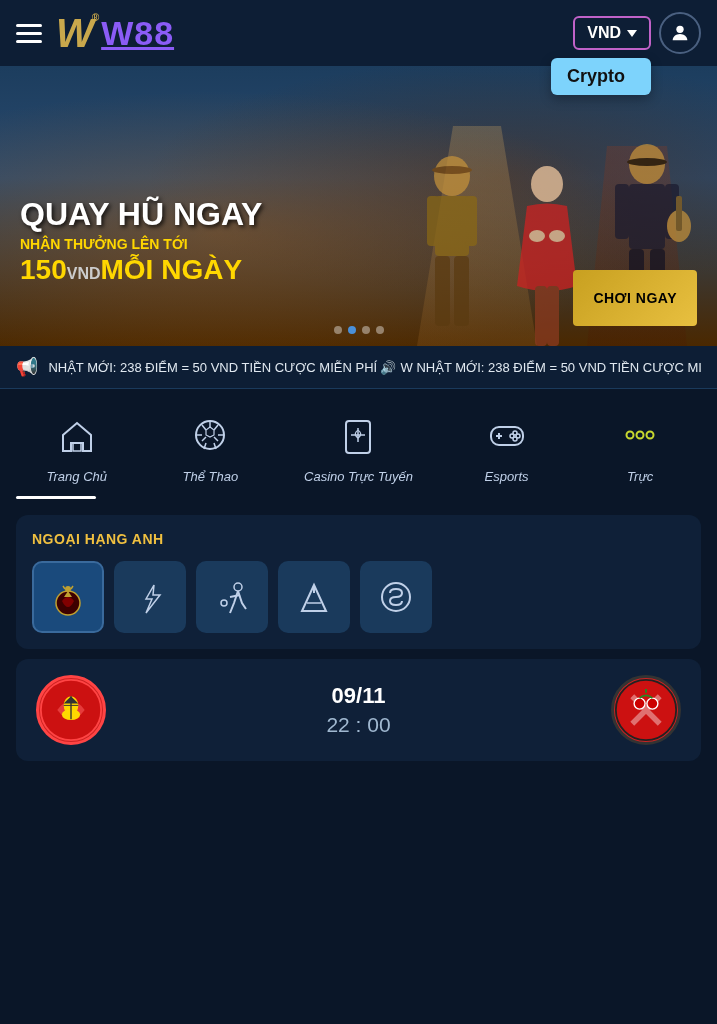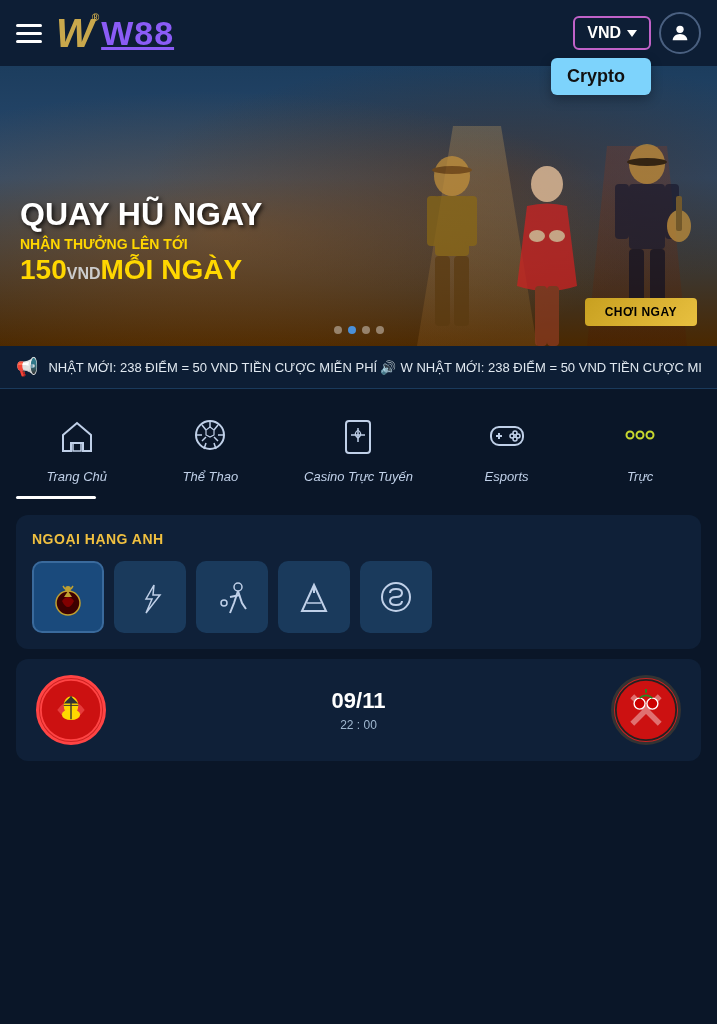--- a/index.html
+++ b/index.html
@@ -162,22 +162,22 @@
     .banner-amount span {
       color: #ffd700;
     }
     .banner-cta {
       position: absolute;
       bottom: 20px;
       right: 20px;
       background: linear-gradient(135deg, #c8a020, #e8c040);
       color: #000;
       font-weight: 800;
-      font-size: 12px;
-      padding: 7px 20px;
+      font-size: 14px;
+      padding: 20px 20px;
       border-radius: 4px;
       cursor: pointer;
       letter-spacing: 0.5px;
     }
     .banner-dots {
       position: absolute;
       bottom: 12px;
       left: 50%;
       transform: translateX(-50%);
       display: flex;
@@ -359,21 +359,21 @@
     .match-info {
       text-align: center;
       flex: 1;
     }
     .match-date {
       font-size: 22px;
       font-weight: 800;
       color: #fff;
     }
     .match-time {
-      font-size: 12px;
+      font-size: 21px;
       color: #a0b8d0;
       margin-top: 4px;
     }
   </style>
 </head>
 <body>
 
 <div class="header">
   <div class="header-left">
     <div class="hamburger">

